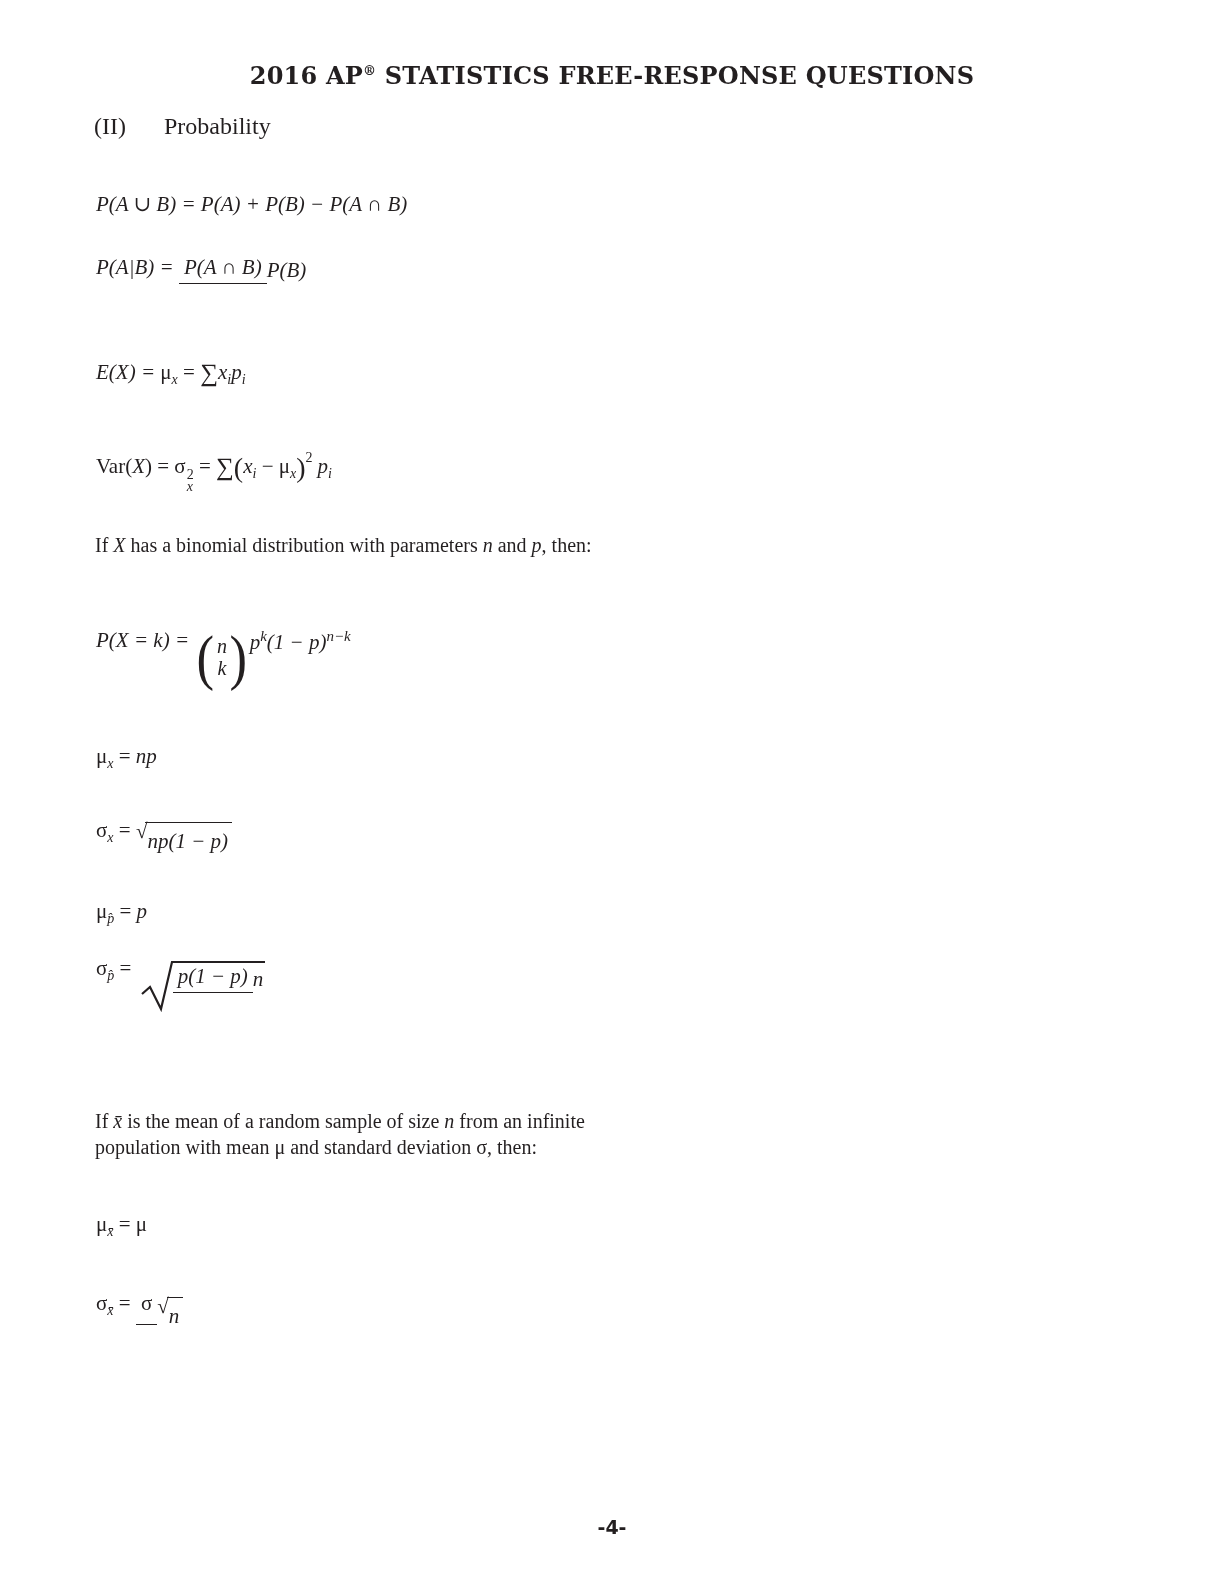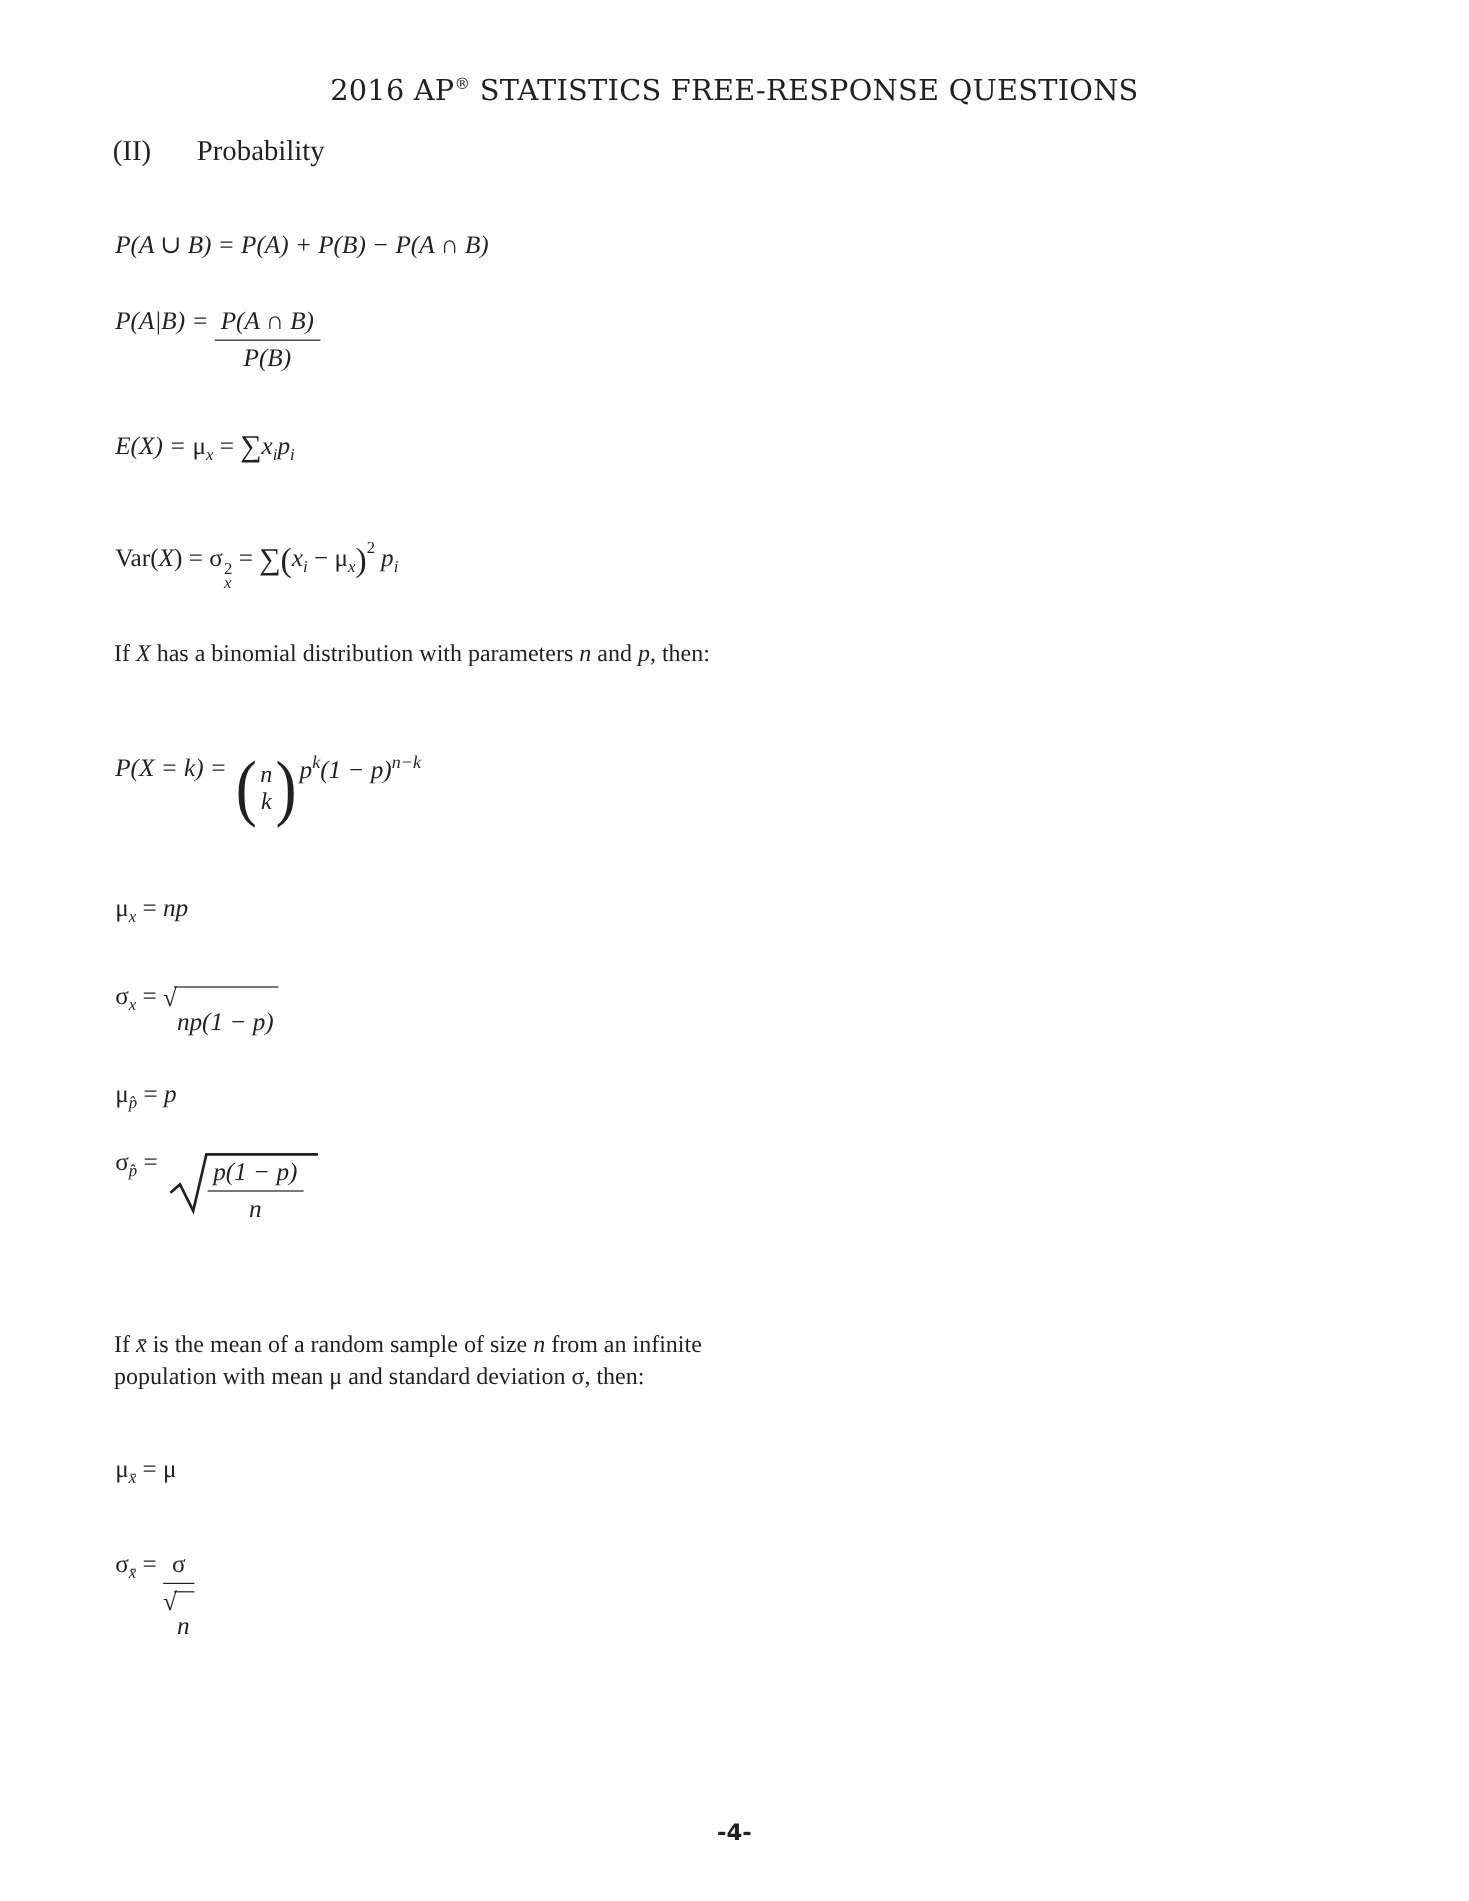--- a/index.html
+++ b/index.html
@@ -4,47 +4,47 @@
 <style>
   html,body { margin:0; padding:0; background:#ffffff; }
   .page {
     position:relative; width:1224px; height:1584px; background:#ffffff;
     font-family:"Liberation Serif","DejaVu Serif",serif; color:#231f20;
     overflow:hidden;
   }
   .header {
     position:absolute; top:61px; left:0; width:100%; text-align:center;
     font-family:"DejaVu Serif","Liberation Serif",serif;
-    font-weight:normal; font-size:24px; letter-spacing:0.2px; white-space:pre;
+    font-weight:bold; font-size:24px; letter-spacing:0.2px; white-space:pre;
   }
   .reg { font-size:13px; vertical-align:9px; }
   .section { position:absolute; top:113px; left:94px; font-size:24px; white-space:pre; }
   .section .title { margin-left:38px; }
   .formula { position:absolute; left:96px; font-size:21px; line-height:1.18; white-space:pre; }
   .textblock { position:absolute; left:95px; font-size:20px; line-height:26px; white-space:pre; }
   .row { display:flex; align-items:flex-start; }
   .grp { white-space:pre; }
   .it { font-style:italic; }
   .rm { font-style:normal; }
   .gk { font-style:normal; }
   .sb { font-size:14px; font-style:italic; vertical-align:-5px; }
   .sp { font-size:15px; font-style:italic; vertical-align:8px; }
   .spr { font-size:14px; font-style:normal; vertical-align:11px; }
   .sum { font-size:25px; font-style:normal; vertical-align:-2px; }
   .mp { font-size:28px; font-style:normal; vertical-align:-4px; line-height:1; }
   .ss { display:inline-flex; flex-direction:column; align-items:flex-start;
         font-size:14px; line-height:12px; vertical-align:-6px; margin-left:1px; }
   .ss .ss-sup { font-style:normal; }
   .ss .ss-sub { font-style:italic; }
-  .frac { display:inline-flex; flex-direction:column; }
+  .frac { display:inline-flex; flex-direction:row; }
   .frac .num { align-self:stretch; text-align:center; border-bottom:1.7px solid #231f20; padding:0 5px 3px; }
   .frac .den { align-self:center; padding-top:2px; }
   .sqrt { display:inline-flex; align-items:flex-start; }
   .sqrt .sign { font-style:normal; line-height:1; position:relative; top:1px; }
-  .sqrt .arg { border-top:1.6px solid #231f20; line-height:1; padding:18px 4px 0 2px; margin-left:-2px; position:relative; top:2px; }
+  .sqrt .arg { border-top:1.6px solid #231f20; line-height:1; padding:8px 4px 0 2px; margin-left:-2px; position:relative; top:2px; }
   .binom { display:inline-flex; align-items:center; margin:0 1px; }
   .binom .bp { font-size:62px; line-height:0.95; font-style:normal; display:inline-block; transform:scaleX(0.85); }
   .binom .col { display:inline-flex; flex-direction:column; align-items:center; line-height:1.1; font-size:20px; margin:0 1px; }
   .bigsqrt { position:relative; display:inline-block; width:132px; height:58px;font-family:Liberation Serif, serif; }
   .bigsqrt svg { position:absolute; left:0; top:0; }
   .bigsqrt .frac { position:absolute; left:36px; top:8px; }
   .pi-space { margin-left:5px; }
   .footer {
     position:absolute; top:1516px; left:0; width:100%; text-align:center;
     font-family:"DejaVu Sans","Liberation Sans",sans-serif; font-weight:bold; font-size:19px;

